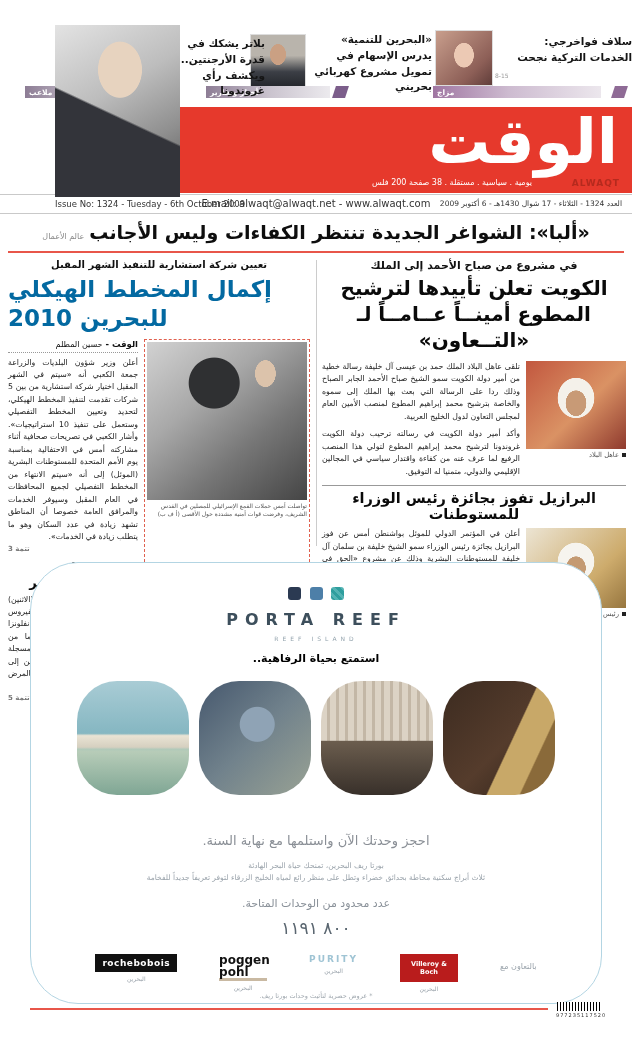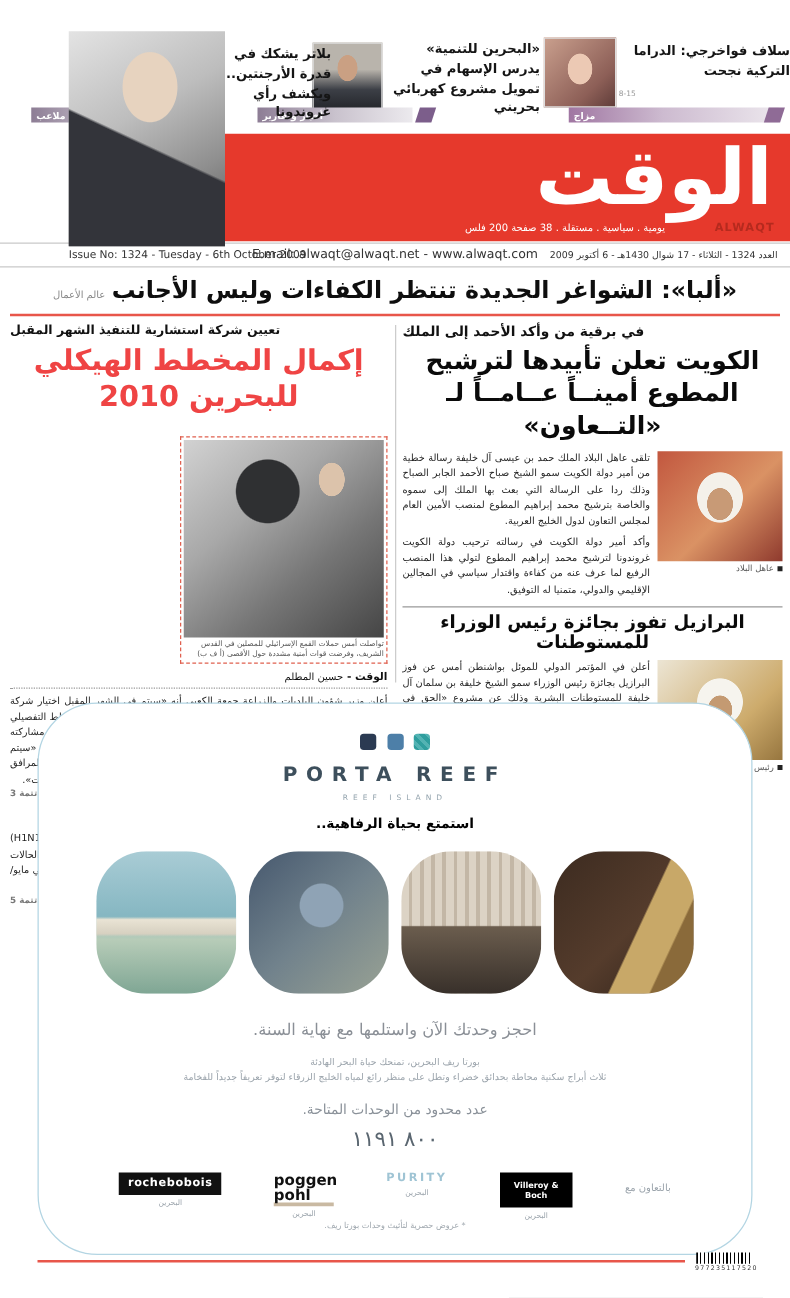--- a/index.html
+++ b/index.html
@@ -23,22 +23,22 @@
   .logo-en{color:#b52a1e;font-size:9px;font-weight:bold;letter-spacing:1px;}
   .infoline{font-size:8.5px;color:#333;}
   .rule{background:#c9c9c9;}
   .redrule{background:#e8564a;}
 
   
   .strip-headline{font-size:19px;font-weight:bold;color:#0e0e0e;text-align:center;}
   .strip-section{font-size:8px;color:#8a8a8a;font-weight:normal;}
 
   
-  .kicker{font-size:11px;font-weight:bold;text-align:left;color:#111;}
-  .headline-xl{font-size:23px;font-weight:bold;text-align:center;color:#ef4444;line-height:1.25;}
+  .kicker{font-size:11px;font-weight:bold;text-align:center;color:#111;}
+  .headline-xl{font-size:23px;font-weight:bold;text-align:left;color:#0369a1;line-height:1.25;}
   .headline-lg{font-size:20px;font-weight:bold;text-align:center;color:#0a0a0a;line-height:1.3;}
   .headline-md{font-size:14.5px;font-weight:bold;text-align:center;color:#0a0a0a;}
   .headline-sm{font-size:13px;font-weight:bold;text-align:right;color:#0a0a0a;}
   .body-txt{font-size:7.8px;line-height:1.6;text-align:justify;color:#222;}
   .cont{font-size:7px;color:#777;text-align:left;margin-top:1px;font-weight:bold;}
   .caption{font-size:6.8px;color:#555;}
   .cap-bullet{display:inline-block;width:4px;height:4px;background:#222;margin-left:3px;}
   .byline{font-size:8.5px;font-weight:bold;color:#111;}
   .story-photo{flex:none;}
   .row{display:flex;gap:6px;}
@@ -51,42 +51,42 @@
   .ad-tag{font-size:11px;color:#000000;font-weight:bold;}
   .squircle{width:112px;height:114px;border-radius:40px;flex:none;}
   .ad-cta{font-size:13px;color:#8a8f96;}
   .ad-small{font-size:7.5px;color:#9aa3ab;line-height:1.6;}
   .ad-avail{font-size:11px;color:#8a9199;}
   .ad-phone{font-size:17px;color:#5a6670;letter-spacing:2px;}
   .ad-web{font-size:9px;color:#6a7680;}
   .partner{display:flex;flex-direction:column;align-items:center;gap:3px;}
   .p-country{font-size:6px;color:#9aa3ab;}
   .logo-black{background:#111;color:#fff;font-size:9px;font-weight:bold;padding:4px 7px;letter-spacing:.5px;}
-  .logo-vb{background:#000000;color:#fff;font-size:6.5px;font-weight:bold;padding:6px 6px;width:46px;}
+  .logo-vb{background:#b91c1c;color:#fff;font-size:6.5px;font-weight:bold;padding:6px 6px;width:46px;}
   .logo-poggen{font-size:12px;font-weight:bold;color:#111;width:48px;line-height:1;text-align:left;border-bottom:3px solid #c9b9a2;}
   .logo-purity{font-size:9px;letter-spacing:2px;color:#9fc4d4;font-weight:bold;}
   .coop{font-size:8px;color:#9aa3ab;}
   .footnote{font-size:6.5px;color:#a0a8af;}
 
   .barcode{background:repeating-linear-gradient(90deg,#000 0 1px,#fff 1px 3px);}
   .barcode-digits{font-size:5px;color:#333;letter-spacing:1px;}
 </style>
 </head>
 <body>
 
 <div id="page">
 
   <div class="abs" style="left:433px;top:26px;width:199px;height:74px;">
     <div class="abs teaser-photo" style="left:2px;top:4px;width:58px;height:56px;background:
            radial-gradient(ellipse 16px 20px at 50% 45%, #ecc9b4 0 60%, rgba(0,0,0,0) 63%),
            linear-gradient(135deg,#caa08e,#8d5f57 70%,#5d3b38);"></div>
-    <div class="abs teaser-headline ar" style="right:0;top:8px;width:128px;">سلاف فواخرجي: الدراما التركية نجحت</div>
+    <div class="abs teaser-headline ar" style="right:0;top:8px;width:128px;">سلاف فواخرجي: الخدمات التركية نجحت</div>
     <div class="abs pgmark" style="left:62px;top:46px;">8-15</div>
   </div>
-  <div class="abs ribbon" style="left:455px;top:86px;width:168px;background:linear-gradient(to right,#a076a2,#cdbbd0 45%,#ece7ed);">
+  <div class="abs ribbon" style="left:433px;top:86px;width:168px;background:linear-gradient(to right,#a076a2,#cdbbd0 45%,#ece7ed);">
     <span class="ribbon-label">مزاج</span>
   </div>
   <div class="abs flag" style="left:613px;top:86px;background:#8f6b96;"></div>
 
   <div class="abs" style="left:206px;top:26px;width:226px;height:74px;">
     <div class="abs teaser-photo" style="left:44px;top:8px;width:56px;height:54px;background:
            radial-gradient(ellipse 13px 17px at 50% 38%, #caa083 0 60%, rgba(0,0,0,0) 63%),
            linear-gradient(180deg,#b9b4ac 0 40%,#3c3f46 70%,#23252a);"></div>
     <div class="abs teaser-headline ar" style="right:0;top:6px;width:122px;">«البحرين للتنمية» يدرس الإسهام في تمويل مشروع كهربائي بحريني</div>
   </div>
@@ -122,21 +122,21 @@
 
   <div class="abs ar" style="left:0;top:221px;width:632px;text-align:center;">
     <span class="strip-headline">«ألبا»: الشواغر الجديدة تنتظر الكفاءات وليس الأجانب</span>
     <span class="strip-section">عالم الأعمال</span>
   </div>
   <div class="abs redrule" style="left:8px;top:251px;width:616px;height:2px;"></div>
 
   <div class="abs" style="left:316px;top:260px;width:0;height:286px;border-left:1px solid #ccc;"></div>
 
   <div class="abs ar" style="left:322px;top:259px;width:304px;">
-    <div class="kicker">في برقية من وأكد الأحمد إلى الملك</div>
+    <div class="kicker">في مشروع من صباح الأحمد إلى الملك</div>
     <div class="headline-lg" style="margin-top:3px;">الكويت تعلن تأييدها لترشيح</div>
     <div class="headline-lg">المطوع أمينــاً عــامــاً لـ «التــعاون»</div>
 
     <div class="row" style="margin-top:8px;">
       <div style="flex:none;width:100px;">
         <div class="story-photo" style="width:100px;height:88px;background:
                radial-gradient(ellipse 17px 21px at 50% 48%, #c89a76 0 60%, rgba(0,0,0,0) 62%),
                radial-gradient(ellipse 30px 33px at 50% 42%, #f4f1ea 0 60%, rgba(0,0,0,0) 62%),
                linear-gradient(135deg,#c2573f,#da9264 55%,#8f3a2e);"></div>
         <div class="caption" style="margin-top:2px;">
@@ -166,21 +166,21 @@
         <div class="body-txt">أعلن في المؤتمر الدولي للموئل بواشنطن أمس عن فوز البرازيل بجائزة رئيس الوزراء سمو الشيخ خليفة بن سلمان آل خليفة للمستوطنات البشرية وذلك عن مشروع «الحق في الأرض والحق في السكن» وهو المشروع الذي رفع مستوى الأحياء الفقيرة في بناء المساكن من خلال تقديم المعونات التشييدية والمشروعات التعاونية عن طريق فريق متعدد التخصصات يحتفظ بأراضي المشروع عبر الملكية الجماعية للمجتمع، وقد جاء هذا الإعلان على لسان مستشار رئيس الوزراء الشيخ حسام بن عيسى آل خليفة، حيث ألقى كلمة أمام المؤتمر.</div>
         <div class="cont">تتمة 4</div>
       </div>
     </div>
   </div>
 
   <div class="abs ar" style="left:8px;top:259px;width:302px;">
     <div class="kicker" style="font-size:10px;">تعيين شركة استشارية للتنفيذ الشهر المقبل</div>
     <div class="headline-xl" style="margin-top:5px;">إكمال المخطط الهيكلي للبحرين 2010</div>
 
-    <div class="row" style="margin-top:16px;flex-direction:column;">
+    <div class="row" style="margin-top:6px;">
 
       <div style="flex:none;width:160px;border:1px dashed #e0604f;padding:2px;background:#fff;">
         <div style="width:160px;height:158px;background:
                radial-gradient(circle 26px at 42% 26%, #2f3032 0 25px, rgba(0,0,0,0) 26px),
                radial-gradient(ellipse 17px 22px at 74% 20%, #dcc3ab 0 60%, rgba(0,0,0,0) 62%),
                linear-gradient(140deg,#d2d2d2 0%,#a8a8a8 35%,#767676 65%,#454545 100%);"></div>
         <div class="caption" style="margin-top:2px;font-size:6px;line-height:1.4;">تواصلت أمس حملات القمع الإسرائيلي للمصلين في القدس الشريف، وفرضت قوات أمنية مشددة حول الأقصى (أ ف ب)</div>
       </div>
 
       <div style="flex:1;">
@@ -217,21 +217,21 @@
              radial-gradient(circle 18px at 52% 38%, #8fa3b5 0 17px, rgba(0,0,0,0) 18px),
              linear-gradient(135deg,#46586e 0%,#71828c 50%,#99a294 100%);"></div>
       <div class="squircle" style="background:
              linear-gradient(to bottom, rgba(0,0,0,0) 52%, #6b5d4e 53%, #38302a 100%),
              repeating-linear-gradient(90deg,#dcd3c5 0 6px,#c3b7a6 6px 9px);"></div>
       <div class="squircle" style="background:
              linear-gradient(115deg, rgba(0,0,0,0) 58%, #c8a868 59% 78%, #8a6a3a 79%),
              linear-gradient(135deg,#3c2b20 0%,#553c2c 55%,#2c2018 100%);"></div>
     </div>
 
-    <div class="ad-cta ar" style="margin-top:22px;">احجز وحدتك الآن واستلمها مع نهاية السنة.</div>
+    <div class="ad-cta ar" style="margin-top:38px;">احجز وحدتك الآن واستلمها مع نهاية السنة.</div>
     <div class="ad-small ar" style="margin-top:12px;">بورتا ريف البحرين، تمنحك حياة البحر الهادئة</div>
     <div class="ad-small ar">ثلاث أبراج سكنية محاطة بحدائق خضراء وتطل على منظر رائع لمياه الخليج الزرقاء لتوفر تعريفاً جديداً للفخامة</div>
     <div class="ad-avail ar" style="margin-top:13px;">عدد محدود من الوحدات المتاحة.</div>
     <div class="ad-phone ar" style="margin-top:8px;">٨٠٠ ١١٩١</div>
 
     <div style="display:flex;justify-content:center;align-items:flex-start;gap:42px;margin-top:16px;">
       <div class="partner">
         <div class="logo-black">rochebobois</div>
         <div class="p-country ar">البحرين</div>
       </div>

